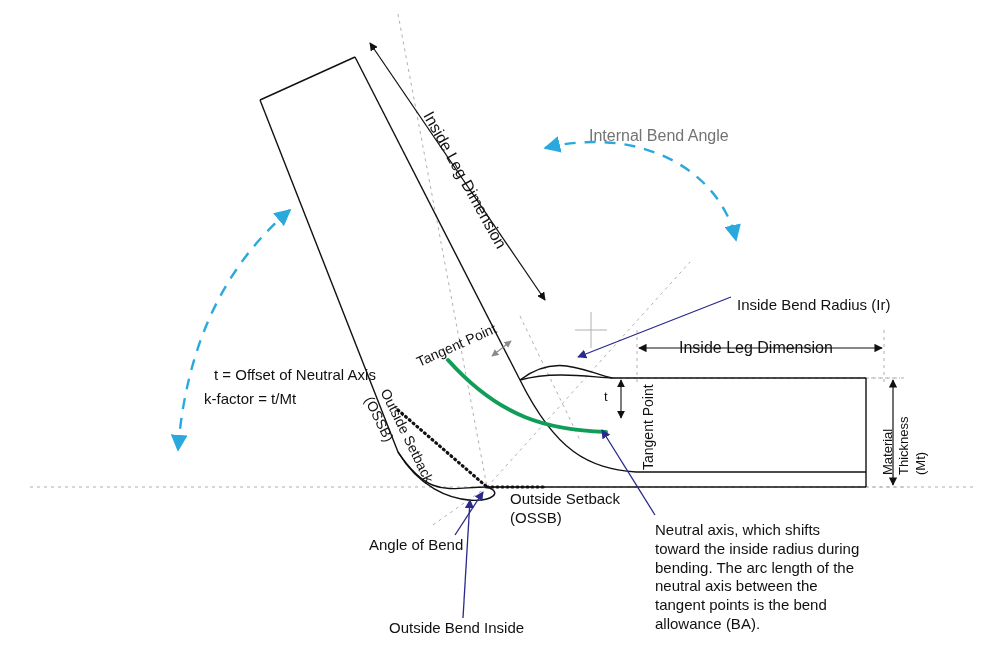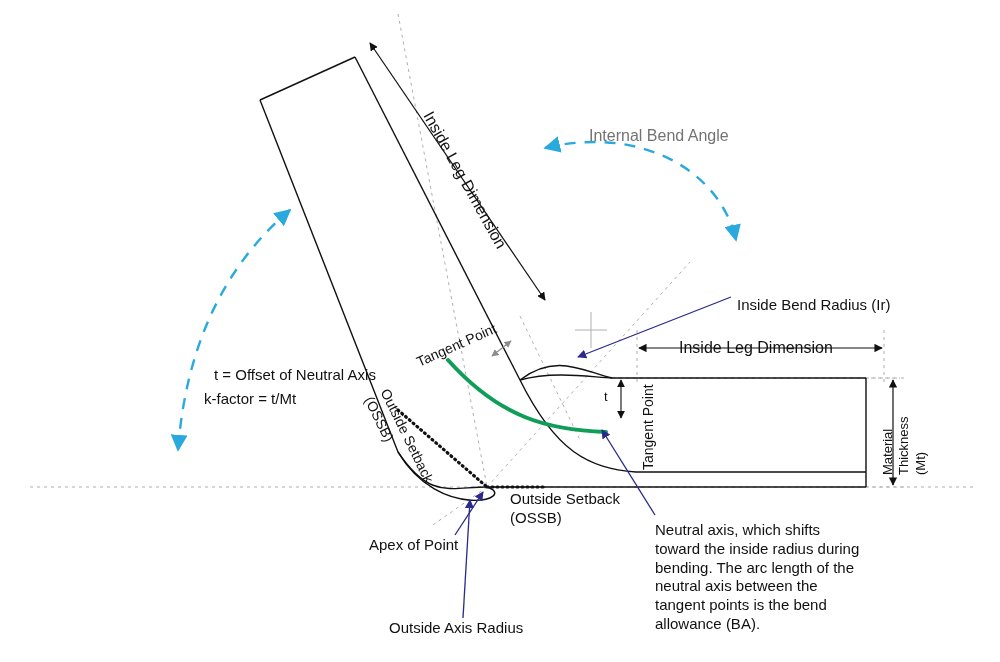--- a/index.html
+++ b/index.html
@@ -136,23 +136,23 @@
 
   <div class="lbl blk f15" style="left:510px;top:490px;">Outside Setback
 (OSSB)</div>
 
   <div class="lbl blk f15" style="left:737px;top:287px;margin-top:9px;">Inside Bend Radius (Ir)</div>
 
   <div class="lbl blk f13 rot" style="left:880px;top:475px;transform:rotate(-90deg);">Material
 Thickness
 (Mt)</div>
 
-  <div class="lbl blk f15" style="left:369px;top:536px;">Apex of Point</div>
+  <div class="lbl blk f15" style="left:369px;top:536px;">Angle of Bend</div>
 
-  <div class="lbl blk f15" style="left:389px;top:619px;">Outside Axis Radius</div>
+  <div class="lbl blk f15" style="left:389px;top:619px;">Outside Bend Inside</div>
 
   <div class="lbl blk f15" style="left:655px;top:521px;">Neutral axis, which shifts
 toward the inside radius during
 bending. The arc length of the
 neutral axis between the
 tangent points is the bend
 allowance (BA).</div>
 
   <div class="lbl blk f15" style="left:214px;top:366px;">t = Offset of Neutral Axis</div>
   <div class="lbl blk f15" style="left:204px;top:390px;">k-factor = t/Mt</div>

